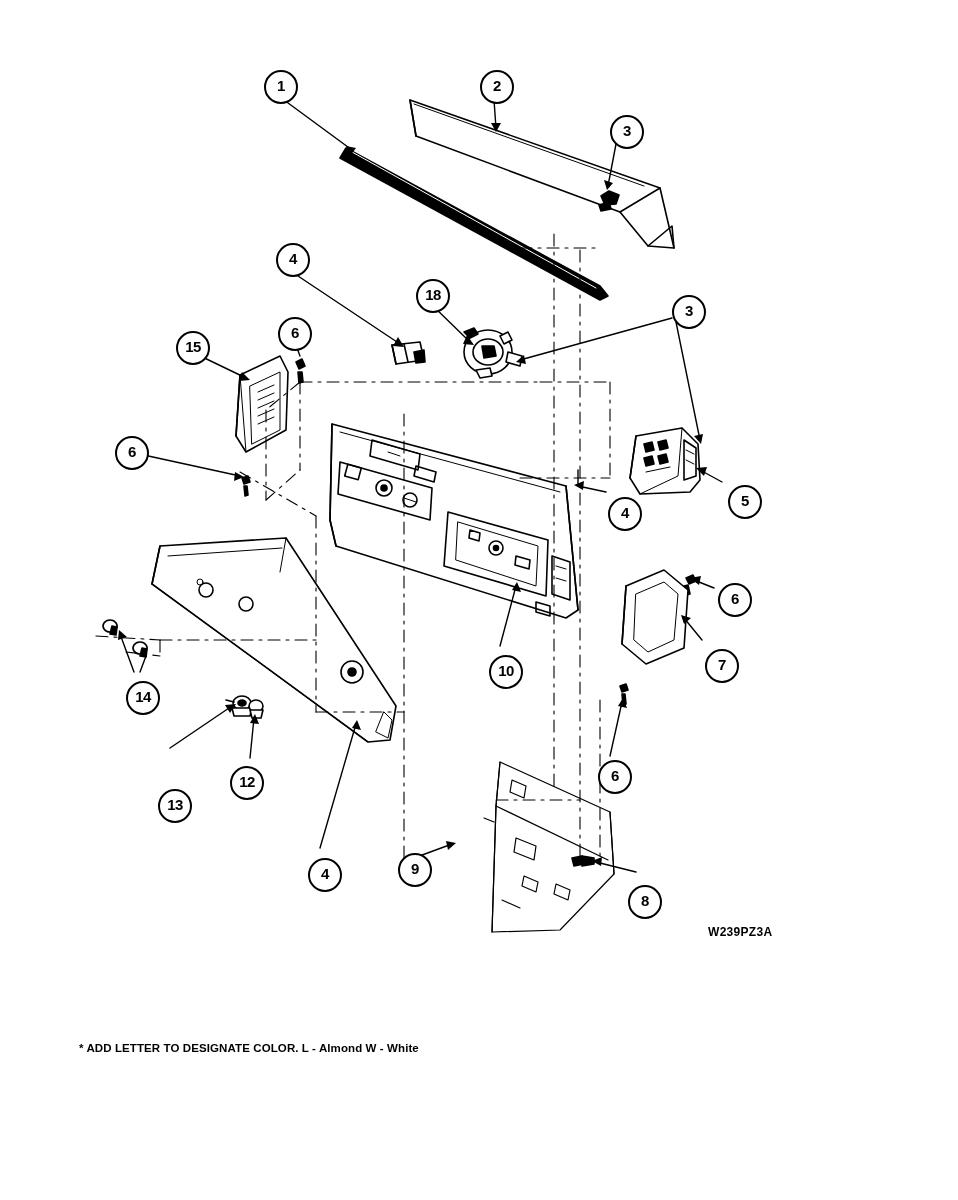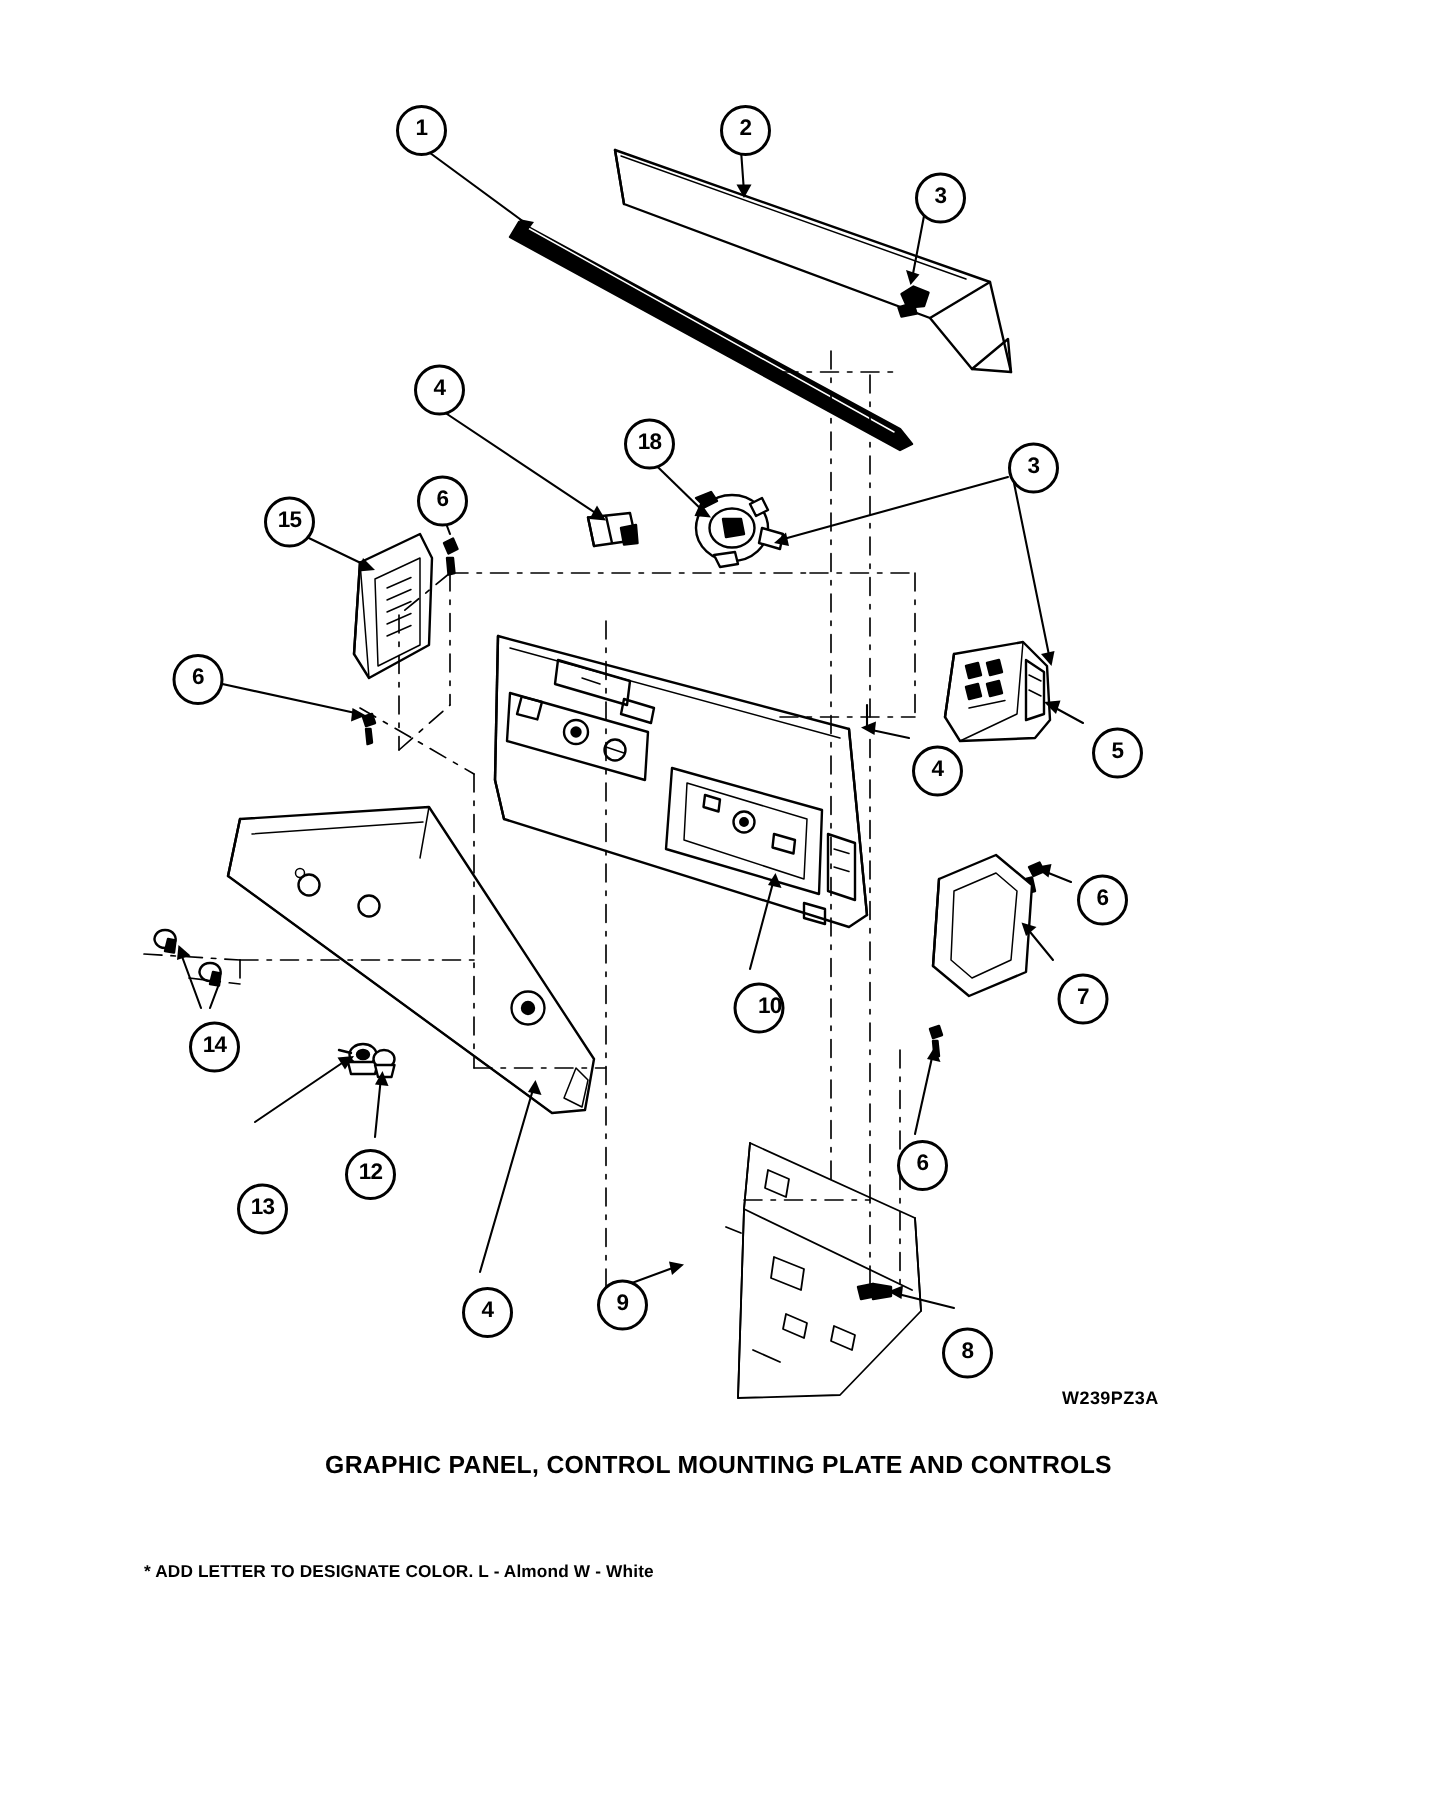--- a/index.html
+++ b/index.html
@@ -53,21 +53,21 @@
     font-weight: bold;
     letter-spacing: 0.2px;
   }
   #caption-models {
     top: 998px;
     font-size: 12.5px;
     font-weight: bold;
   }
   #caption-note {
     position: absolute;
-    left: 96px;
+    left: 79px;
     top: 1042px;
     font-size: 11.5px;
     font-weight: bold;
     letter-spacing: 0.1px;
   }
   #drawing-number {
     position: absolute;
     left: 708px;
     top: 925px;
     font-size: 12px;
@@ -336,26 +336,25 @@
   <div class="callout" style="left:276px; top:243px;">4</div>
   <div class="callout" style="left:416px; top:279px;">18</div>
   <div class="callout" style="left:672px; top:295px;">3</div>
   <div class="callout" style="left:176px; top:331px;">15</div>
   <div class="callout" style="left:278px; top:317px;">6</div>
   <div class="callout" style="left:115px; top:436px;">6</div>
   <div class="callout" style="left:608px; top:497px;">4</div>
   <div class="callout" style="left:728px; top:485px;">5</div>
   <div class="callout" style="left:718px; top:583px;">6</div>
   <div class="callout" style="left:705px; top:649px;">7</div>
-  <div class="callout" style="left:489px; top:655px;text-align:right;">10</div>
+  <div class="callout" style="left:489px; top:655px;">10</div>
   <div class="callout" style="left:126px; top:681px;">14</div>
   <div class="callout" style="left:158px; top:755px;margin-top:34px;">13</div>
   <div class="callout" style="left:230px; top:766px;">12</div>
   <div class="callout" style="left:598px; top:760px;">6</div>
   <div class="callout" style="left:308px; top:858px;">4</div>
   <div class="callout" style="left:398px; top:853px;">9</div>
   <div class="callout" style="left:628px; top:885px;">8</div>
 
   <div id="drawing-number">W239PZ3A</div>
-  <div id="caption-title" class="caption-block">GRAPHIC PANEL, CONTROL MOUNTING PLATE AND CONTROLS</div>
   <div id="caption-note">* ADD LETTER TO DESIGNATE COLOR.  L - Almond  W - White</div>
 
 </div>
 
 </body></html>

